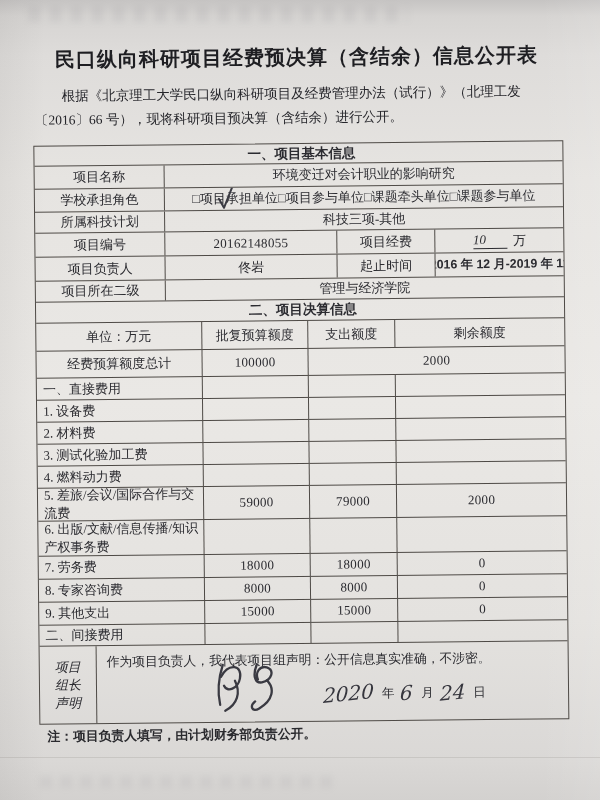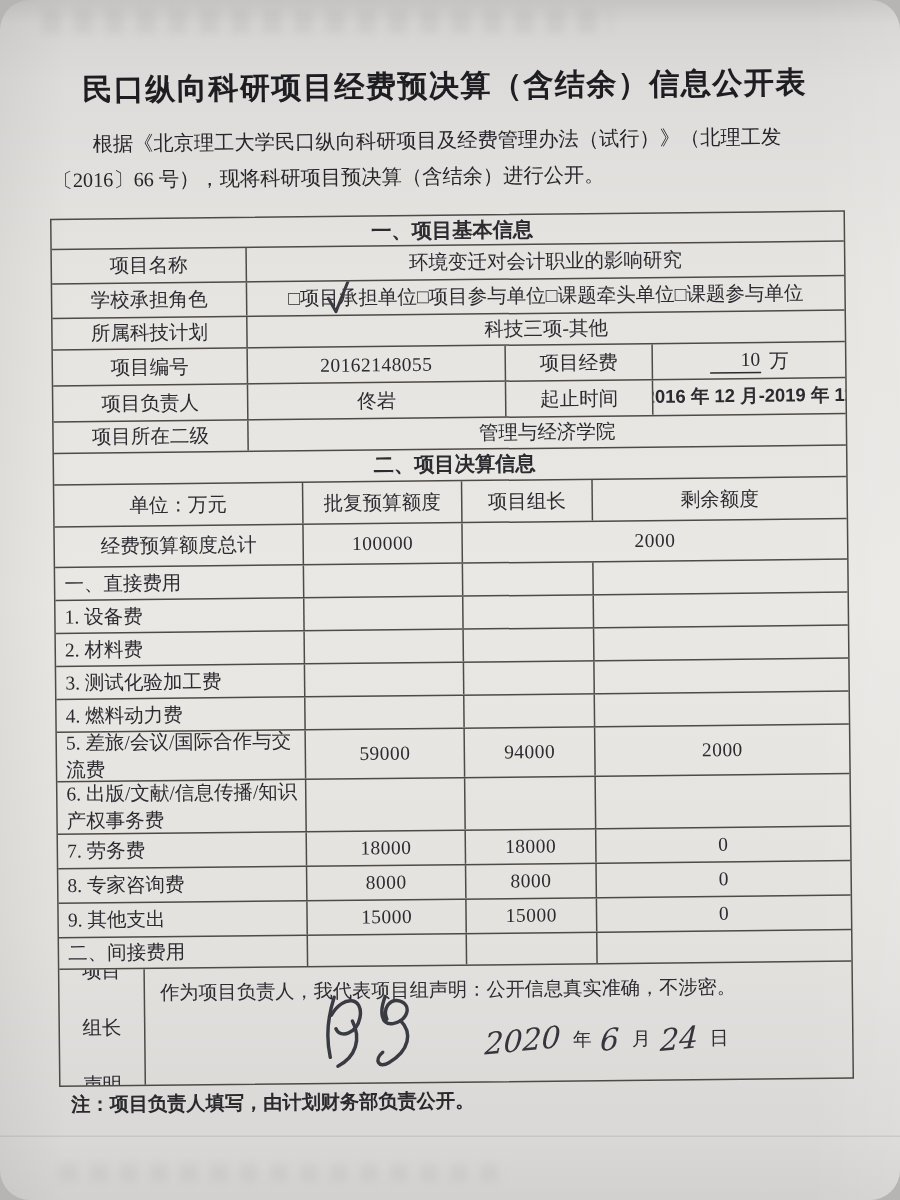--- a/index.html
+++ b/index.html
@@ -1,18 +1,18 @@
 <!DOCTYPE html>
 <html><head>
 <meta charset="utf-8">
 <style>
   html,body{margin:0;padding:0;}
   body{width:600px;height:800px;overflow:hidden;background:#b7b5b3;font-family:"Liberation Serif",serif;}
   .paper{position:relative;width:600px;height:800px;overflow:hidden;
-    background:linear-gradient(180deg,#c6c4c3 0px,#d6d4d2 16px,#dedcda 55px,#e6e4e1 180px,#eae8e5 400px,#e4e2df 620px,#dad8d6 760px,#d3d1cf 800px);border-radius:20px;}
+    background:linear-gradient(180deg,#c6c4c3 0px,#d6d4d2 16px,#dedcda 55px,#e6e4e1 180px,#eae8e5 400px,#e4e2df 620px,#dad8d6 760px,#d3d1cf 800px);}
   .paper::before{content:"";position:absolute;inset:0;pointer-events:none;
     background:linear-gradient(90deg,rgba(60,58,56,.06) 0,rgba(60,58,56,0) 45px,rgba(60,58,56,0) 540px,rgba(255,255,255,.10) 600px);}
   .ghost{position:absolute;filter:blur(3px);opacity:.5;pointer-events:none;}
   .ghost-top{top:6px;left:28px;width:380px;height:16px;
     background:repeating-linear-gradient(90deg,rgba(125,123,130,.22) 0 13px,rgba(125,123,130,0) 13px 21px);}
   .ghost-bottom{top:776px;left:40px;width:300px;height:12px;
     background:repeating-linear-gradient(90deg,rgba(125,123,130,.18) 0 12px,rgba(125,123,130,0) 12px 20px);}
   .faint-line{position:absolute;top:757px;left:0;width:600px;height:1px;background:rgba(120,115,112,.18);filter:blur(.5px);}
   .content{position:absolute;inset:0;transform:rotate(-0.6deg);transform-origin:50% 50%;color:#2b2b30;}
 
@@ -33,25 +33,25 @@
   .icol1{width:130px;flex:none;}
   .ival{flex:1;}
   .ival2{width:172px;flex:none;}
   .ilab2{width:98px;flex:none;}
   .bcol1{width:166px;flex:none;}
   .bcol2{width:106px;flex:none;}
   .bcol3{width:87px;flex:none;}
   .bcol4{flex:1;}
   .hdr{font-size:13px;}
   .wrap2{white-space:normal;line-height:1.35;padding:2px 4px 2px 6px;}
-  .uline{display:inline-block;min-width:34px;border-bottom:1px solid #2b2b30;text-align:right;margin-right:6px;}
+  .uline{display:inline-block;min-width:34px;border-bottom:1px solid #2b2b30;text-align:left;margin-right:6px;font-style:italic;}
   .period{font-family:"Liberation Sans",sans-serif;font-weight:700;font-size:12.3px;white-space:nowrap;}
   .rolecell{position:relative;}
   .checkmark{position:absolute;left:52px;top:-4px;}
-  .decl-left{width:57px;flex:none;flex-direction:column;justify-content:center;gap:20px;font-size:13px;}
+  .decl-left{width:57px;flex:none;flex-direction:column;justify-content:center;gap:0;font-size:13px;font-style:italic;}
   .decl-right{flex:1;display:block;text-align:left;padding:7px 6px 0 10px;}
   .decl-stmt{font-size:12.8px;line-height:1.5;}
   .signrow{display:flex;align-items:center;margin-top:2px;margin-left:96px;}
   .signlabel{font-size:13px;font-weight:600;}
   .sig-svg{margin:-16px 0 0 6px;}
   .dateblock{display:flex;align-items:center;margin-left:30px;white-space:nowrap;}
   .hand{font-family:"DejaVu Serif",serif;font-style:italic;font-size:20px;color:#35353d;
         display:inline-block;transform:rotate(-5deg) skewX(-8deg);}
   .du{font-size:12.5px;margin:0 6px 0 8px;}
   .note{position:absolute;top:726px;left:44px;font-size:12.8px;font-weight:600;color:#2a2a2e;}
@@ -120,21 +120,21 @@
         <div class="c ival last">管理与经济学院</div>
       </div>
 
       <div class="trow" style="height:21px">
         <div class="c sec last" style="flex:1">二、项目决算信息</div>
       </div>
 
       <div class="trow" style="height:28px">
         <div class="c bcol1 hdr">单位：万元</div>
         <div class="c bcol2 hdr">批复预算额度</div>
-        <div class="c bcol3 hdr">项目组长</div>
+        <div class="c bcol3 hdr">支出额度</div>
         <div class="c bcol4 hdr last">剩余额度</div>
       </div>
 
       <div class="trow" style="height:27px">
         <div class="c bcol1">经费预算额度总计</div>
         <div class="c bcol2 num">100000</div>
         <div class="c bcol4 num last">2000</div>
       </div>
 
       <div class="trow" style="height:22px">
@@ -168,21 +168,21 @@
       <div class="trow" style="height:22px">
         <div class="c bcol1 left">4. 燃料动力费</div>
         <div class="c bcol2"></div>
         <div class="c bcol3"></div>
         <div class="c bcol4 last"></div>
       </div>
 
       <div class="trow" style="height:33px">
         <div class="c bcol1 left wrap2">5. 差旅/会议/国际合作与交流费</div>
         <div class="c bcol2 num">59000</div>
-        <div class="c bcol3 num">94000</div>
+        <div class="c bcol3 num">79000</div>
         <div class="c bcol4 num last">2000</div>
       </div>
 
       <div class="trow" style="height:35px">
         <div class="c bcol1 left wrap2">6. 出版/文献/信息传播/知识产权事务费</div>
         <div class="c bcol2"></div>
         <div class="c bcol3"></div>
         <div class="c bcol4 last"></div>
       </div>
 

